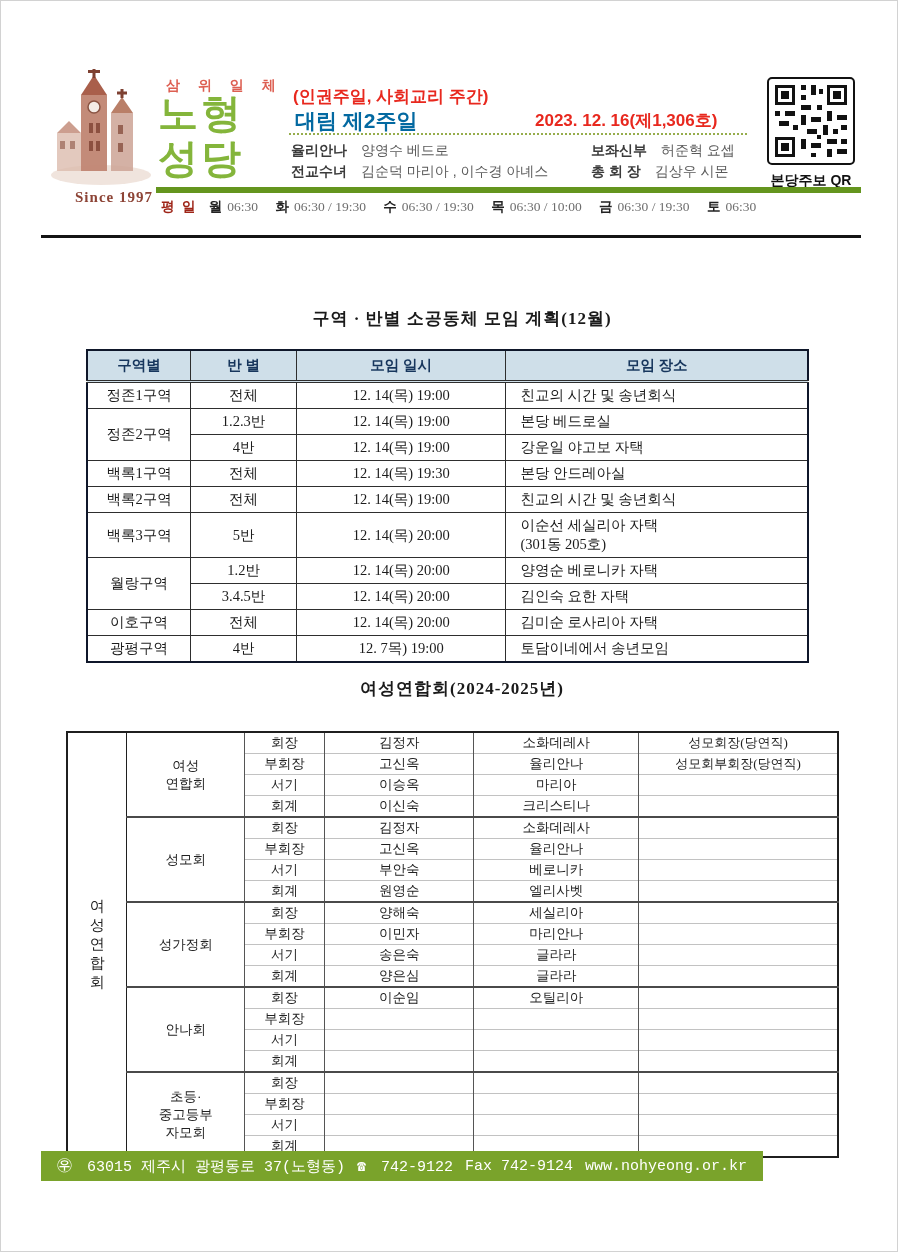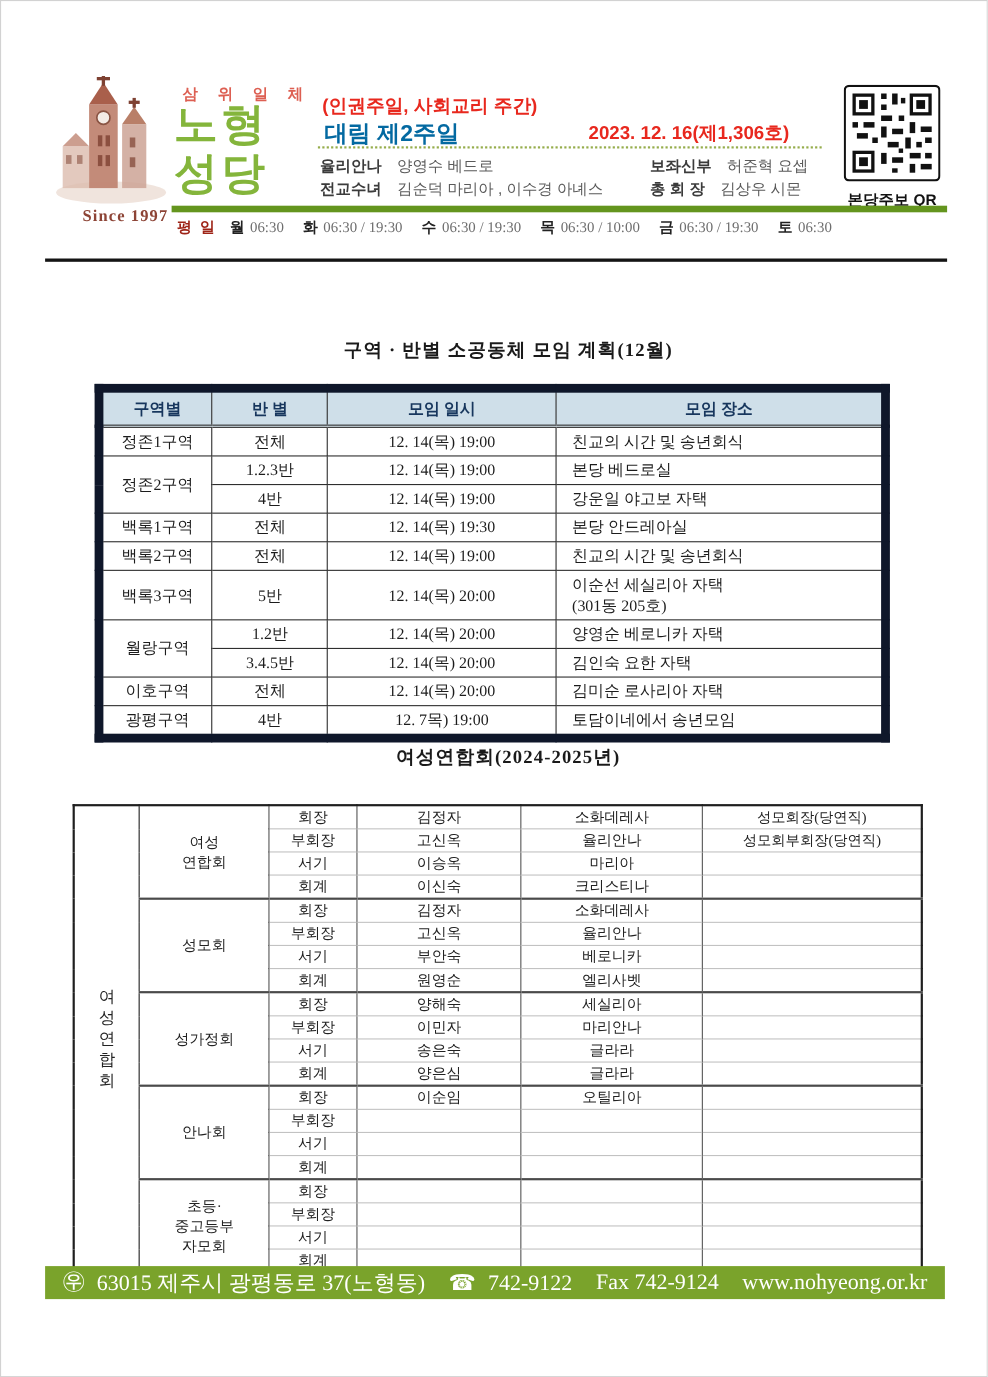--- a/index.html
+++ b/index.html
@@ -46,36 +46,36 @@
   #sec1-title{top:306px;}
   #sec2-title{top:676px;}
   
   .t1{position:absolute;left:85px;top:348px;width:723px;border-collapse:collapse;
     font-size:14.5px;color:#1c1c1c;}
   .t1 th,.t1 td{border:1.6px solid #2e2e2e;text-align:center;padding:0 4px;height:25px;}
   .t1 thead th{background:#cfdfe9;color:#17365d;font-weight:bold;height:29px;
     border-bottom:3px double #2e2e2e;}
   .t1 .loc{text-align:left;padding-left:14px;}
   .t1 .tall{height:44px;}
-  .t1{border:8px solid #0f172a;padding-left:32px;}
+  .t1{border:2px solid #0f172a;padding-left:32px;}
   .preline{white-space:pre-line;}
   
   .t2{position:absolute;left:65px;top:730px;width:773px;border-collapse:collapse;
     font-size:13.5px;color:#222;}
   .t2 td{border-left:1px solid #555;border-right:1px solid #555;
     border-top:1px solid #c2c2c2;text-align:center;height:20px;padding:0 3px;}
   .t2 tr.group-start td{border-top:2px solid #4a4a4a;}
   .t2 .side{border:1.8px solid #1f1f1f;font-size:15px;}
   .t2 .side .stack{display:flex;flex-direction:column;align-items:center;gap:20px;}
   .t2 .grp{font-size:13.5px;border-left:1px solid #0c4a6e;}
   .t2 .note{font-size:13px;}
   .t2{border:2px solid #1f1f1f;}
   
-  .footer-bar{position:absolute;left:40px;top:1150px;width:818px;height:30px;background:#7aa32b;
-    color:#ffffff;font-family:Liberation Serif, serif;font-size:20px;
+  .footer-bar{position:absolute;left:40px;top:1150px;width:722px;height:30px;background:#7aa32b;
+    color:#ffffff;font-family:Liberation Mono, monospace;font-size:15px;
     display:flex;align-items:center;box-sizing:border-box;padding:0 16px;}
   .footer-bar .grow{flex:1;}
   .f-item{white-space:nowrap;}
   .f-icon{margin-right:6px;}
 </style>
 </head>
 <body>
 
 <div class="page">
 

